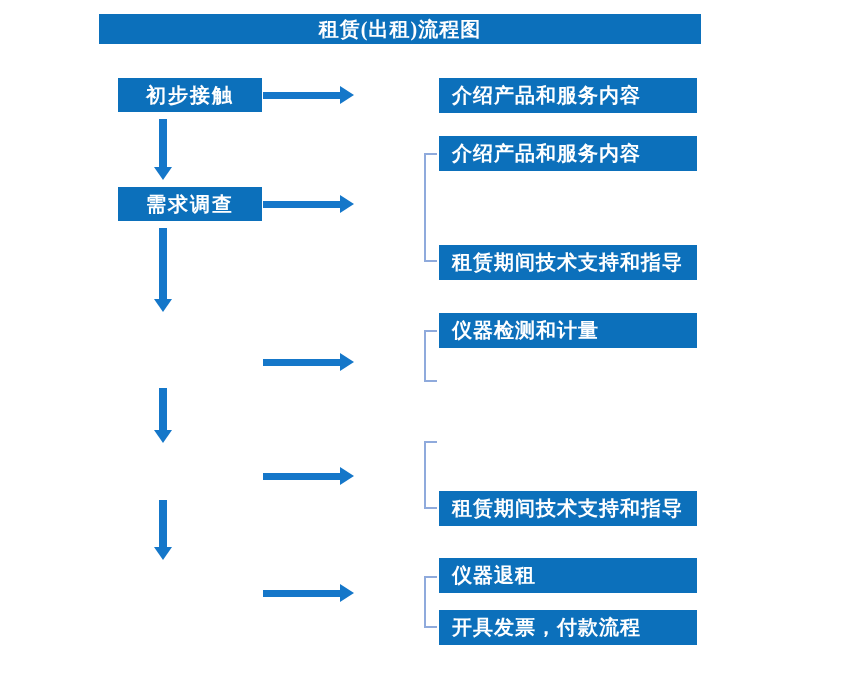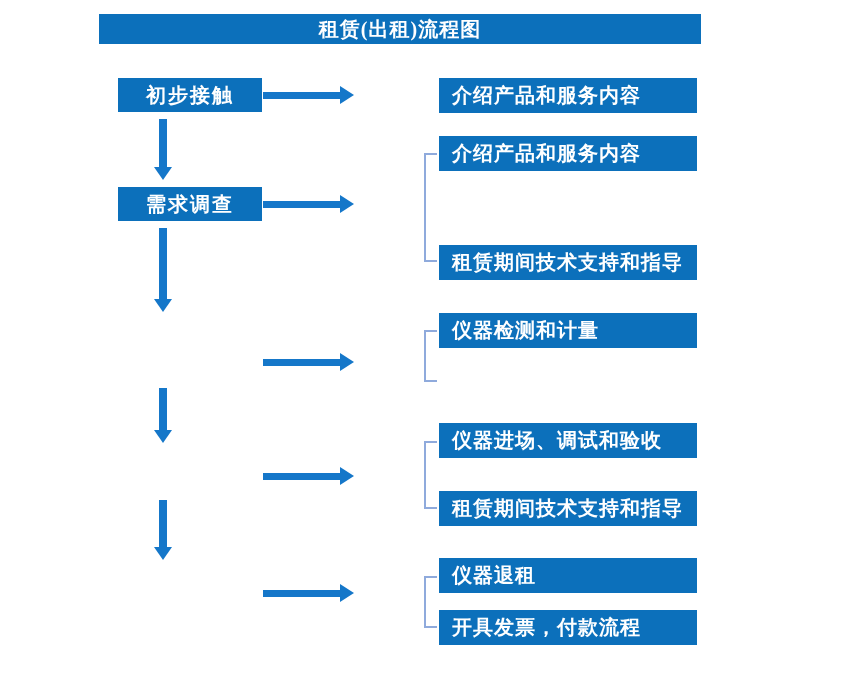--- a/index.html
+++ b/index.html
@@ -97,18 +97,17 @@
 
   <div class="bracket" style="top:153px;height:109px"></div>
   <div class="bracket" style="top:330px;height:52px"></div>
   <div class="bracket" style="top:441px;height:68px"></div>
   <div class="bracket" style="top:576px;height:52px"></div>
 
   <div class="box right" style="top:78px">介绍产品和服务内容</div>
   <div class="box right" style="top:136px">介绍产品和服务内容</div>
   <div class="box right" style="top:245px">租赁期间技术支持和指导</div>
   <div class="box right" style="top:313px">仪器检测和计量</div>
-  <div class="box right" style="top:423px">仪器进场、调试和验收</div>
   <div class="box right" style="top:491px">租赁期间技术支持和指导</div>
   <div class="box right" style="top:610px">开具发票，付款流程</div>
   <div class="box right" style="top:558px">仪器退租</div>
 
 </div>
 
 </body></html>

